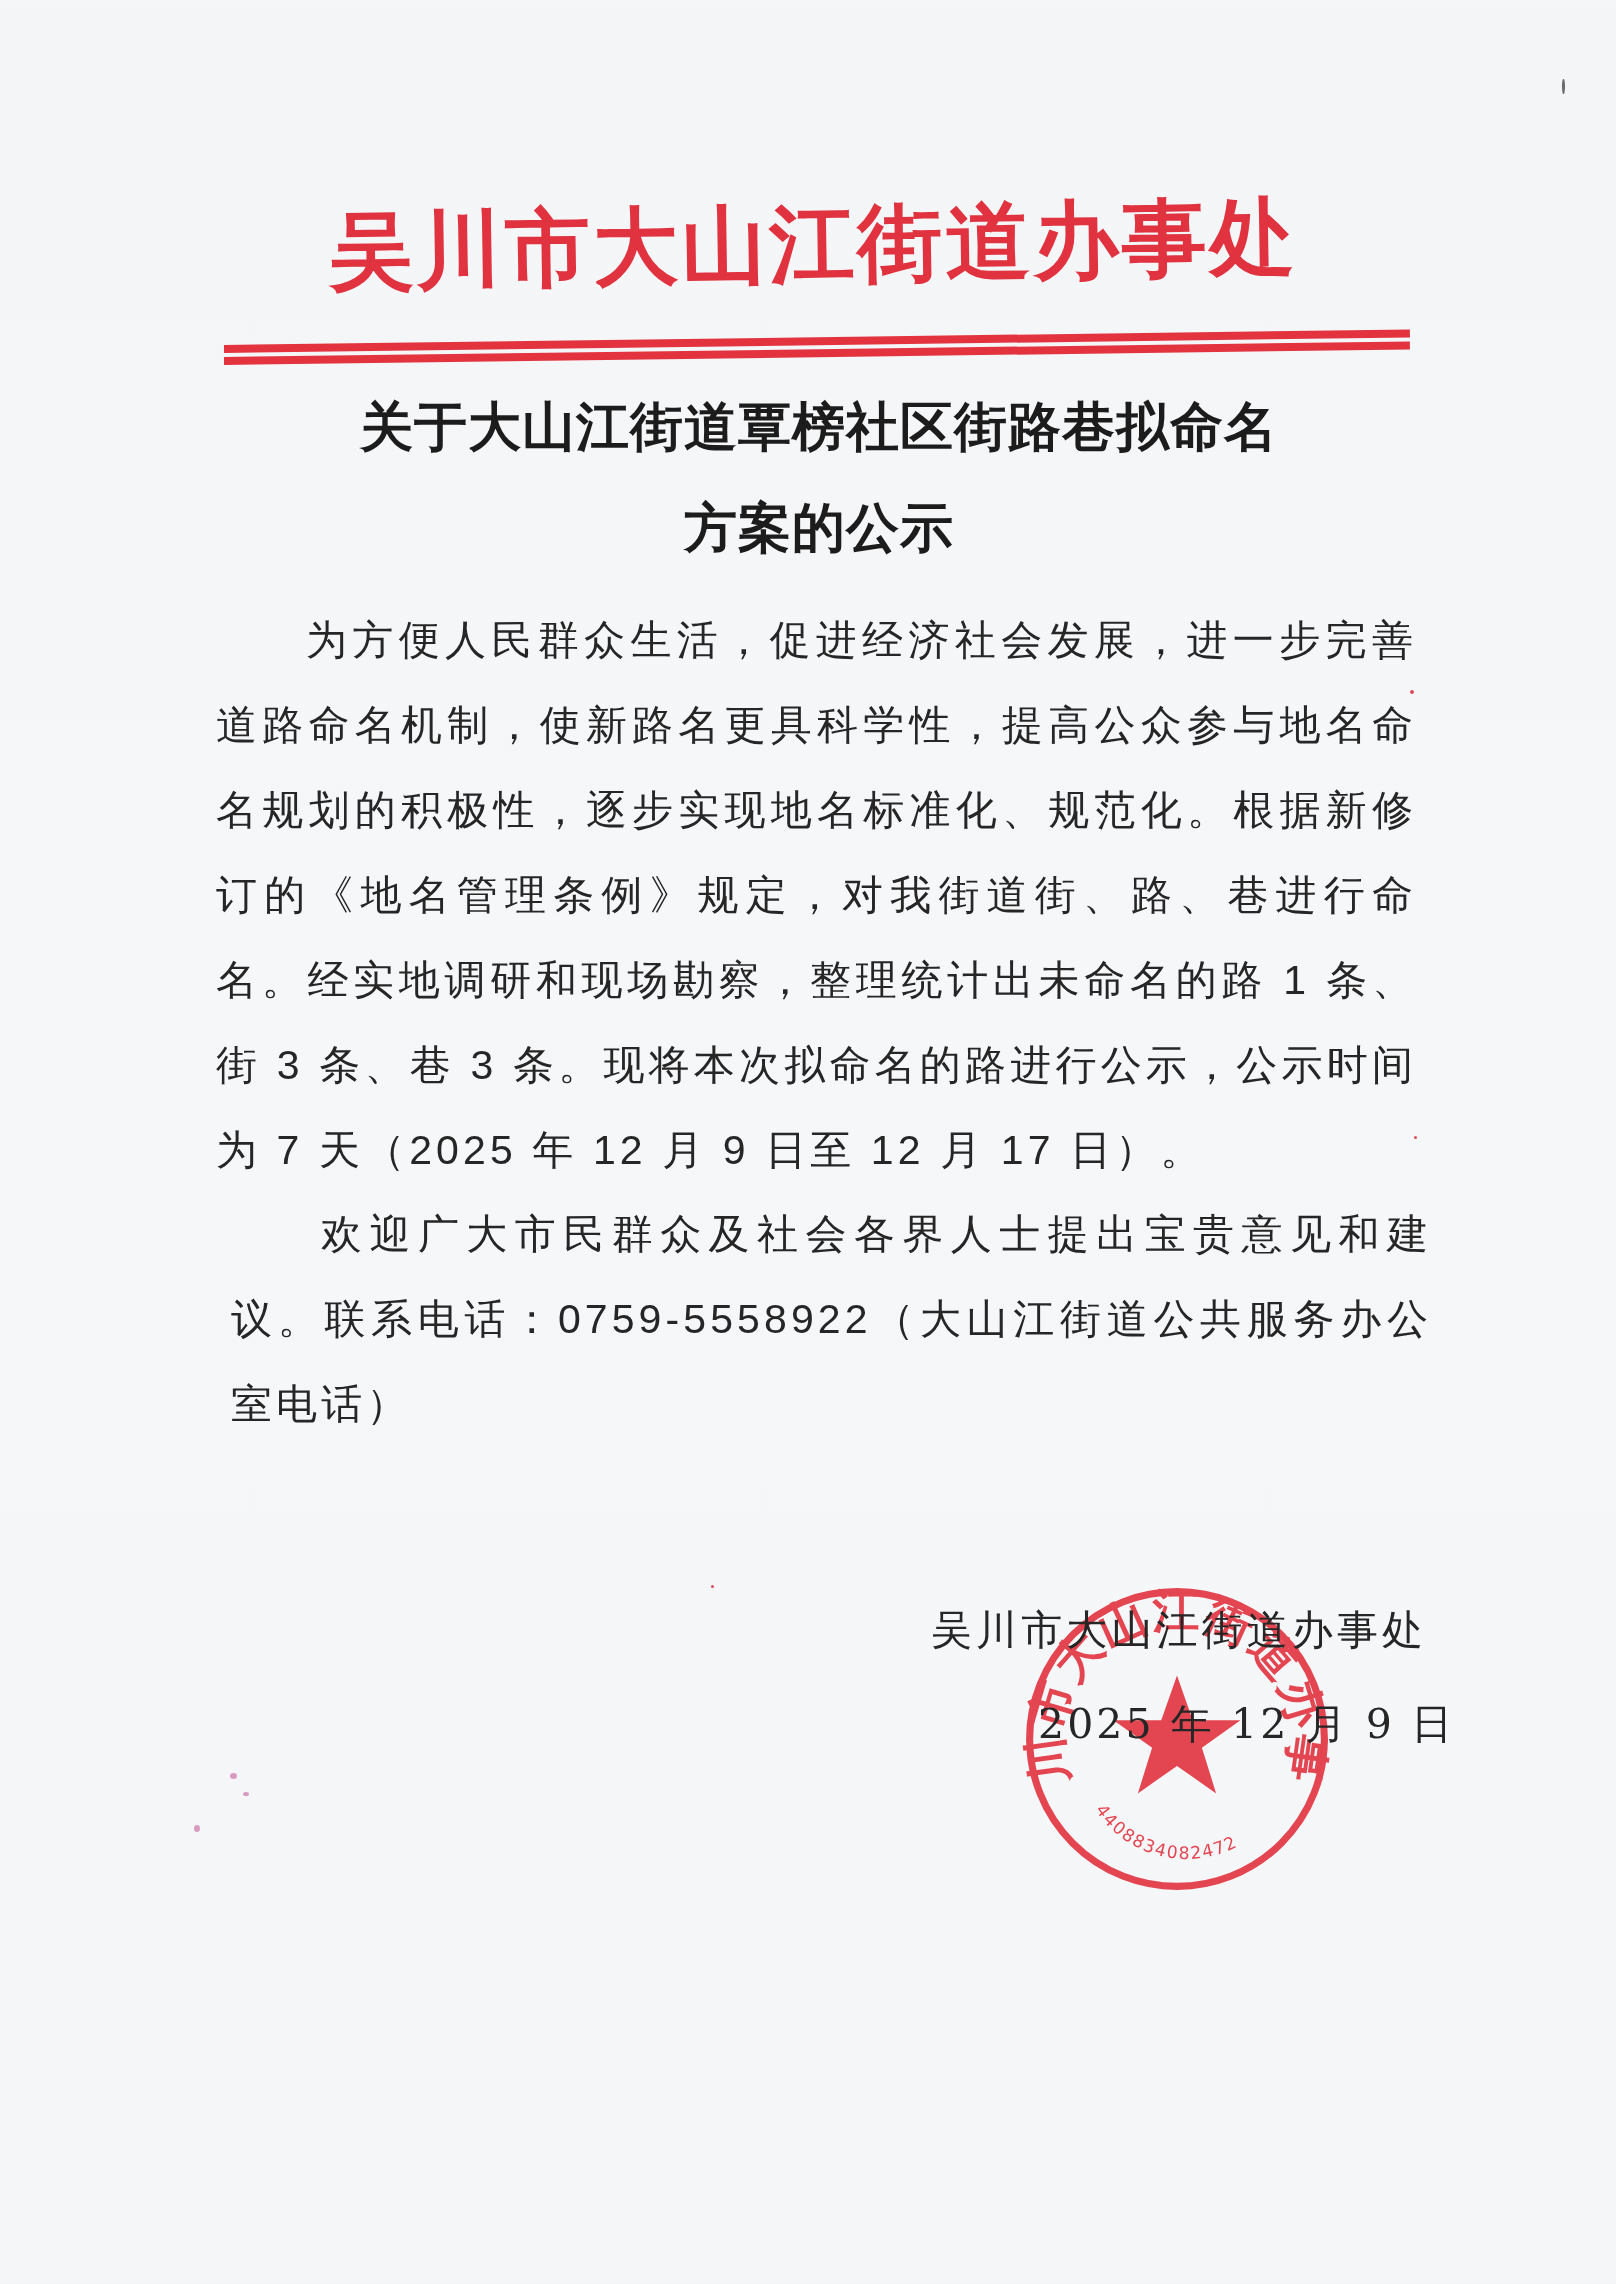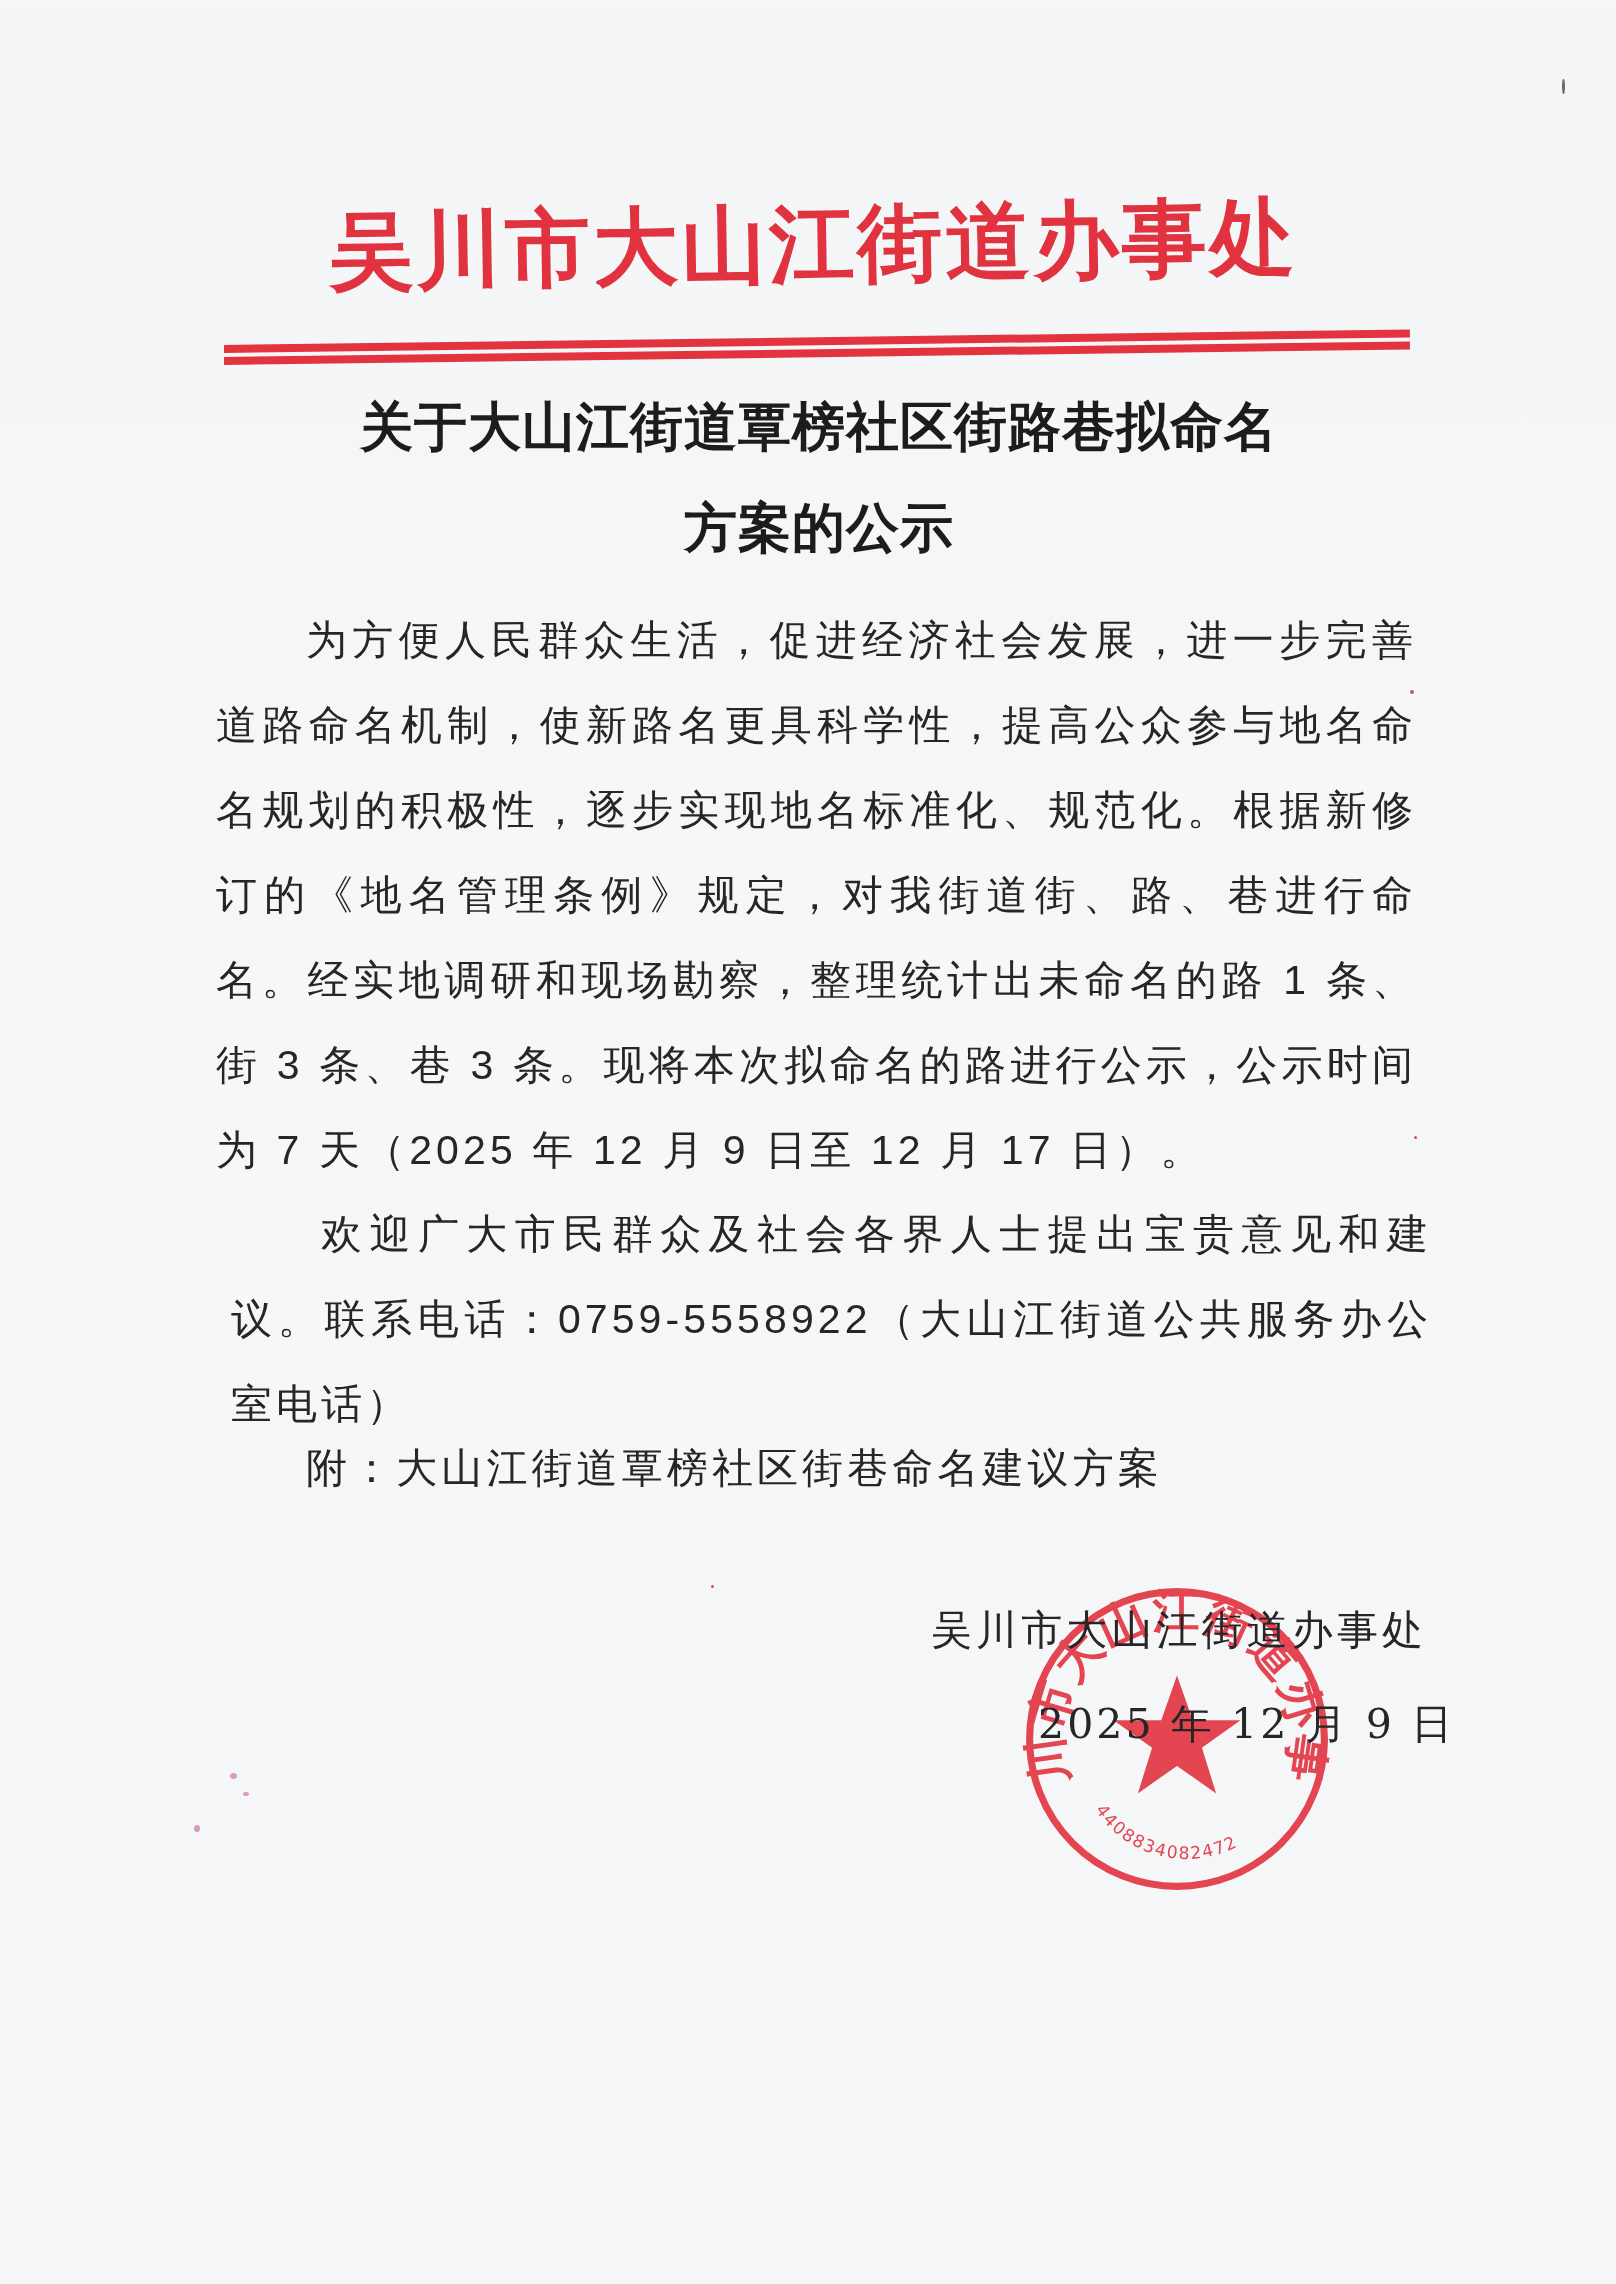--- a/index.html
+++ b/index.html
@@ -136,21 +136,20 @@
   <div class="letterhead">吴川市大山江街道办事处</div>
   <div class="red-rule top"></div>
   <div class="red-rule bottom"></div>
 
   <div class="doc-title line2">方案的公示</div>
   <div class="doc-title line1">关于大山江街道覃榜社区街路巷拟命名</div>
 
   <p class="body-text p1">为方便人民群众生活，促进经济社会发展，进一步完善道路命名机制，使新路名更具科学性，提高公众参与地名命名规划的积极性，逐步实现地名标准化、规范化。根据新修订的《地名管理条例》规定，对我街道街、路、巷进行命名。经实地调研和现场勘察，整理统计出未命名的路 1 条、街 3 条、巷 3 条。现将本次拟命名的路进行公示，公示时间为 7 天（2025 年 12 月 9 日至 12 月 17 日）。</p>
   <p class="body-text p2">欢迎广大市民群众及社会各界人士提出宝贵意见和建议。联系电话：0759-5558922（大山江街道公共服务办公室电话）</p>
 
-  <div class="attachment">附：大山江街道覃榜社区街巷命名建议方案</div>
 
   <svg class="seal" viewBox="0 0 610 610" xmlns="http://www.w3.org/2000/svg">
     <defs>
       <path id="sealArcTop" d="M 95 390 A 225 225 0 1 1 515 390"></path>
       <path id="sealArcBottom" d="M 130 420 A 215 215 0 0 0 450 500"></path>
     </defs>
     <circle cx="305" cy="305" r="290" fill="none" stroke="#e2333f" stroke-width="14"></circle>
     <text font-family="DejaVu Sans, sans-serif" font-size="92" fill="#e2333f" font-weight="bold" letter-spacing="4">
       <textPath href="#sealArcTop" startOffset="50%" text-anchor="middle">吴川市大山江街道办事处</textPath>
     </text>

